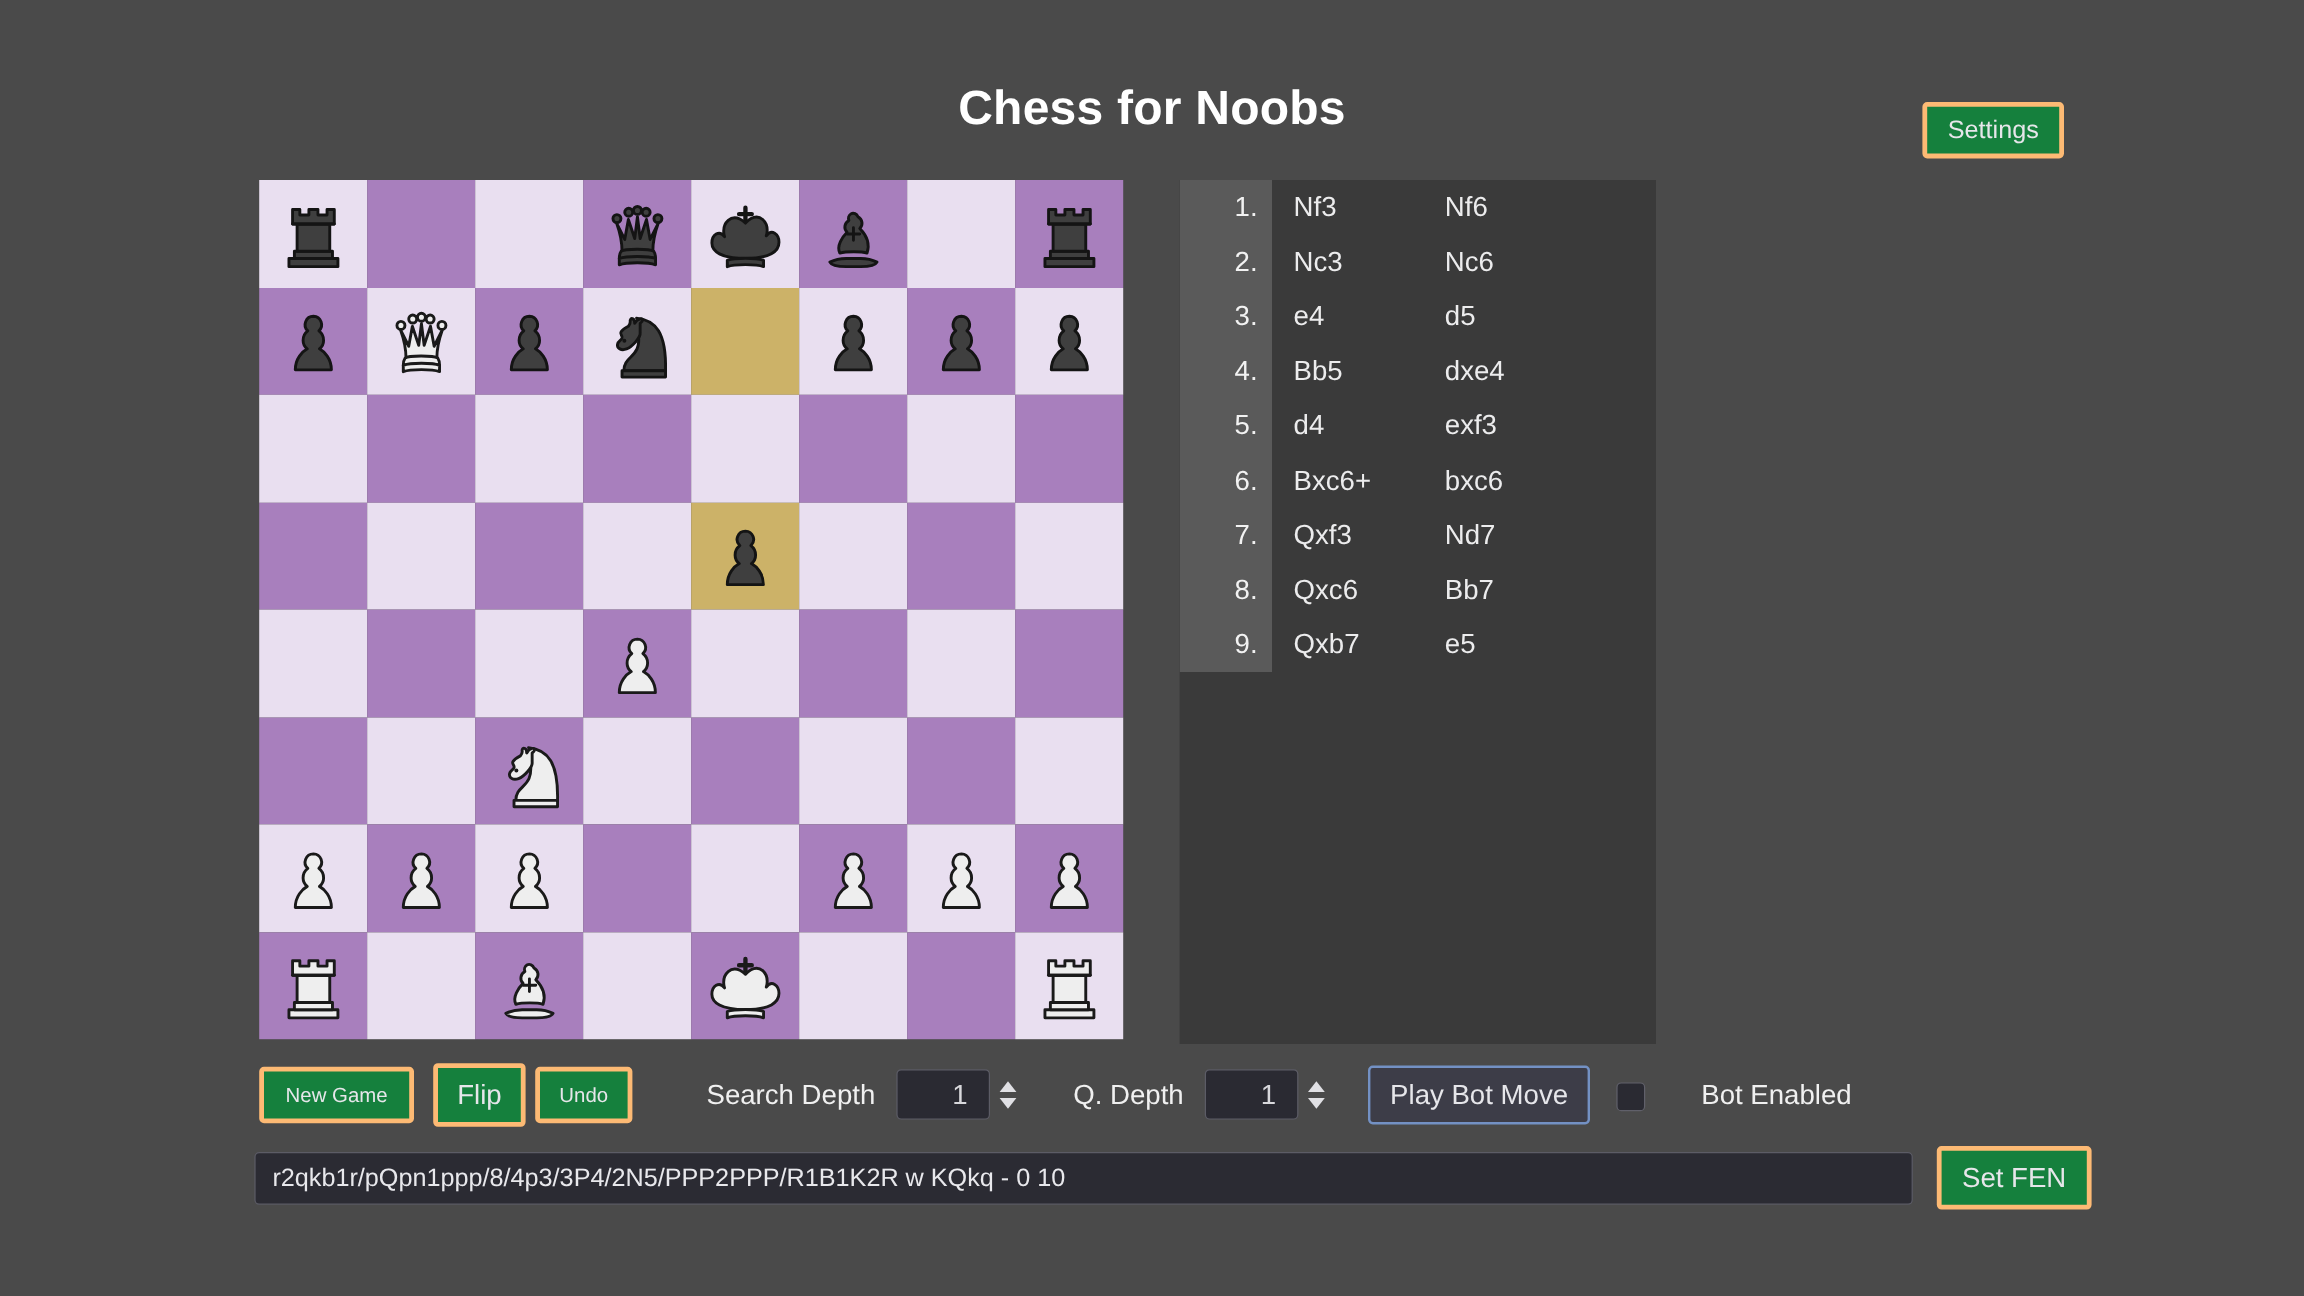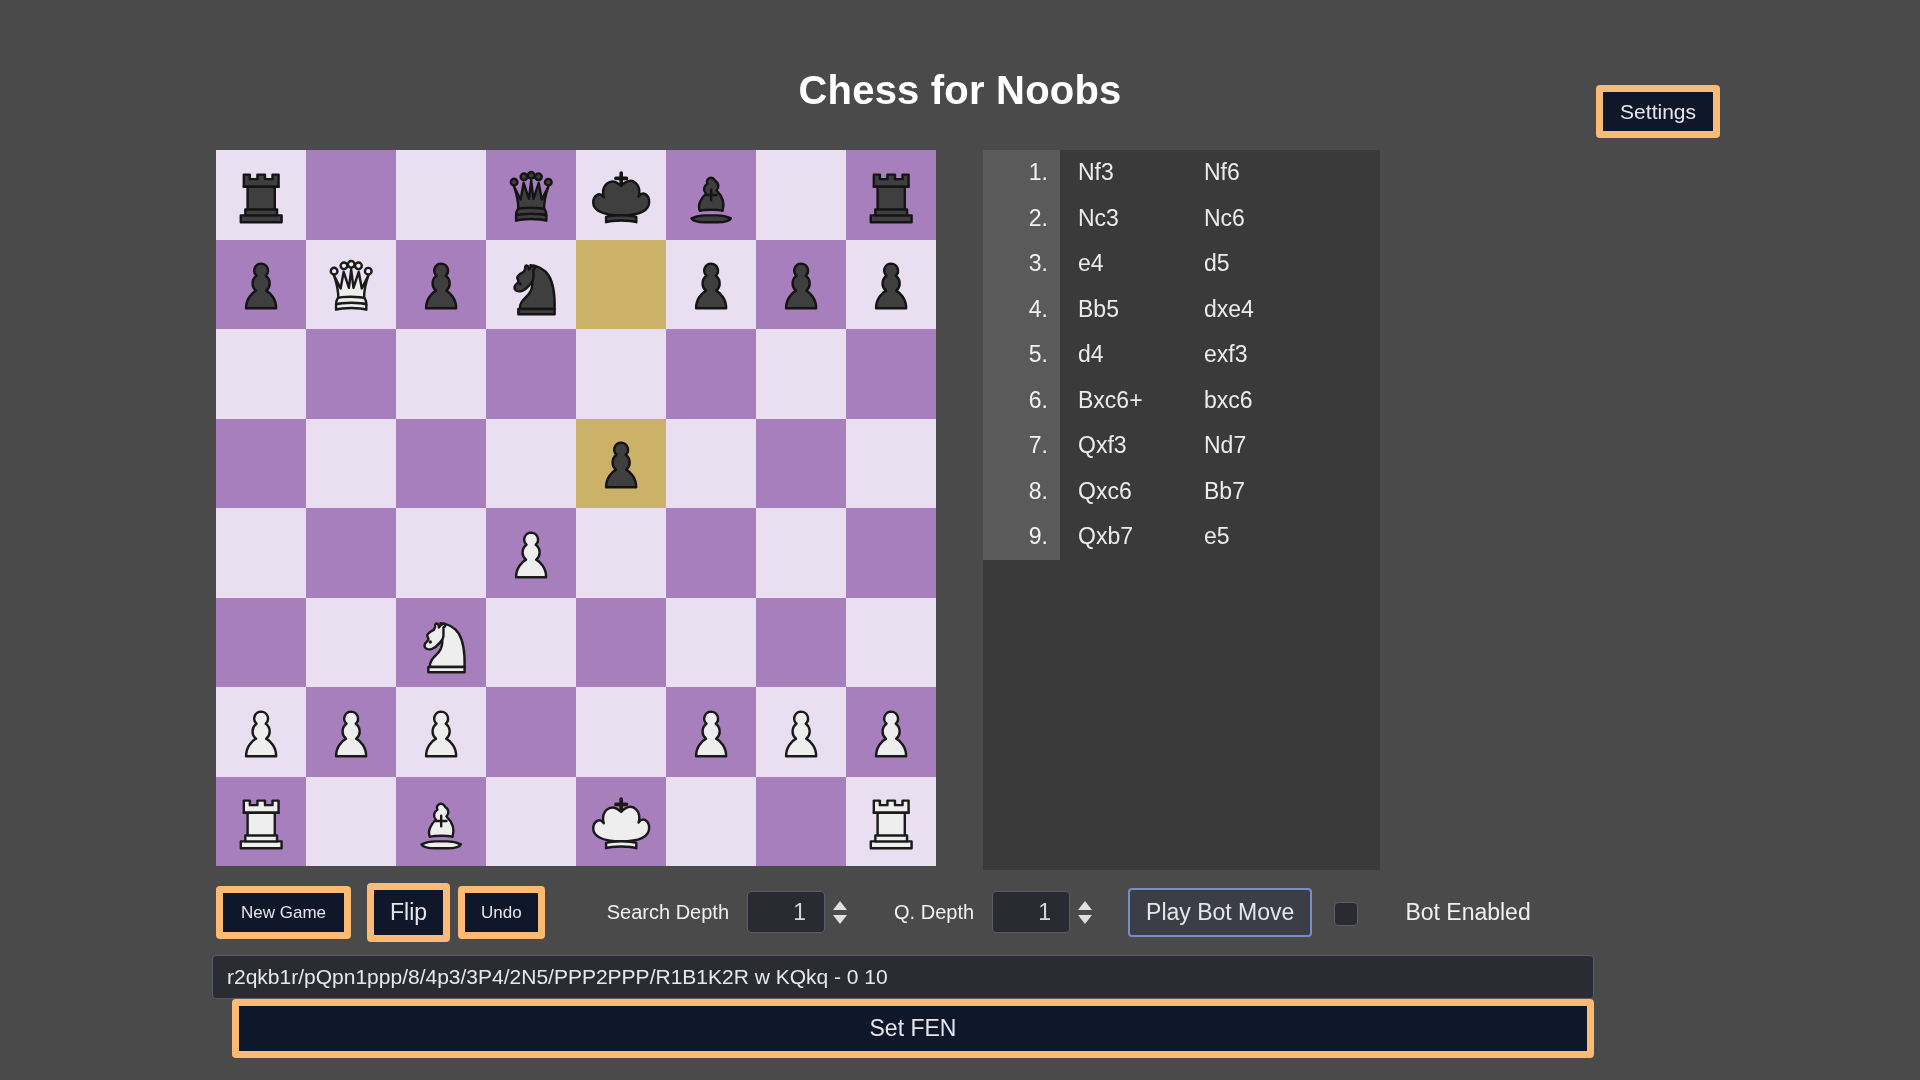--- a/index.html
+++ b/index.html
@@ -27,22 +27,22 @@
     width: 1920px;
     text-align: center;
     font-size: 40px;
     font-weight: bold;
     color: #ffffff;
     letter-spacing: 0.2px;
   }
 
   
   .btn {
-    background: #0f172a;
-    border: 7px solid #fdba74;
+    background: #15803d;
+    border: 4px solid #fdba74;
     border-radius: 4px;
     color: #e6e6ea;
     font-family: "Liberation Sans", sans-serif;
     font-size: 21px;
     line-height: 1;
     padding: 10px 16px;
     box-sizing: border-box;
     cursor: pointer;
     white-space: nowrap;
   }
@@ -131,21 +131,21 @@
     display: flex;
     align-items: center;
   }
 
   #new-game-button { font-size: 17px; padding: 11px 18px; }
   #flip-button { font-size: 23px; padding: 11px 16px; margin-left: 16px; }
   #undo-button { font-size: 17px; padding: 11px 16px; margin-left: 8px; }
 
   .ctl-label {
     color: #f0f0f0;
-    font-size: 20px;
+    font-size: 23px;
     white-space: nowrap;
   }
 
   #search-depth-label { margin-left: 62px; }
   #qdepth-label { margin-left: 45px; }
 
   .spin-wrap {
     display: flex;
     align-items: center;
     margin-left: 18px;
@@ -210,21 +210,21 @@
     color: #f0f0f0;
     font-size: 23px;
   }
 
   
   #fen-row {
     position: absolute;
     left: 212px;
     top: 955px;
     display: flex;
-    flex-direction: column;
+    align-items: center;
   }
 
   #fen-input {
     width: 1382px;
     height: 44px;
     background: #2b2b33;
     border: 1px solid #5c5c66;
     border-radius: 4px;
     color: #e8e8ec;
     font-family: "Liberation Sans", sans-serif;

